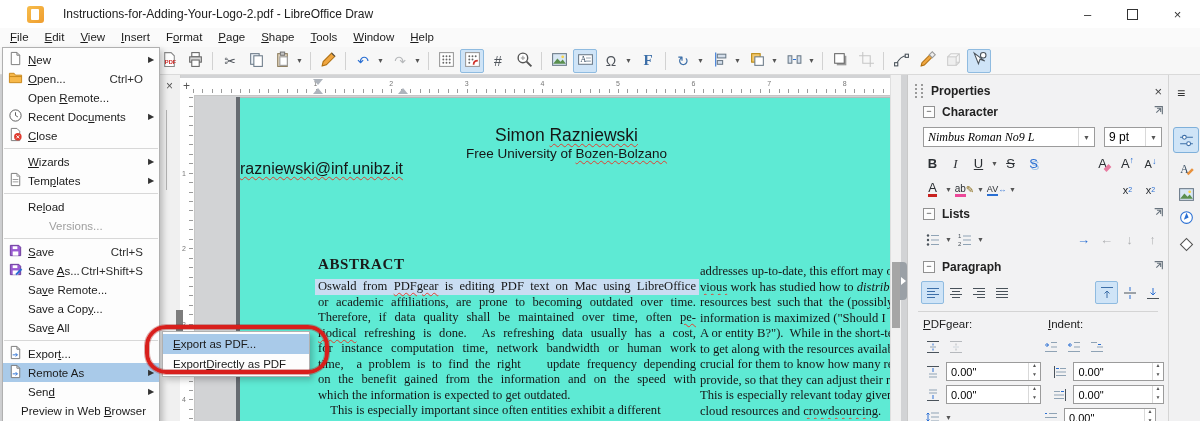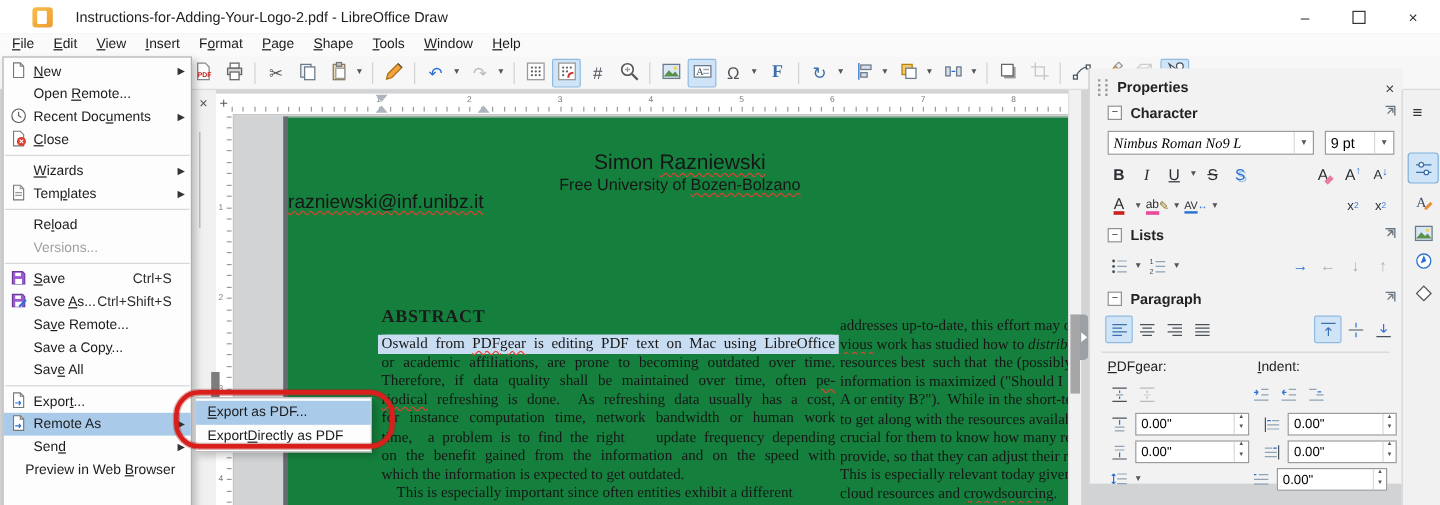--- a/index.html
+++ b/index.html
@@ -36,40 +36,40 @@
   .htick{position:absolute;bottom:2px;width:1px;height:4px;background:#9a9a9a;}
   .hnum{position:absolute;top:2px;font-size:7px;color:#777;}
   .vtick{position:absolute;left:9px;width:4px;height:1px;background:#9a9a9a;}
   .vnum{position:absolute;left:2px;font-size:7px;color:#777;}
   #vruler{left:180px;top:95px;width:14px;height:326px;background:#ffffff;border-right:1px solid #c6c6c6;}
   #vruler-thumb{left:176px;top:310px;width:7px;height:24px;background:#7d7d7d;}
   .marker-down{position:absolute;top:1px;width:0;height:0;border-left:5px solid transparent;border-right:5px solid transparent;border-top:6px solid #aeb4bc;}
   .marker-up{position:absolute;bottom:1px;width:0;height:0;border-left:5px solid transparent;border-right:5px solid transparent;border-bottom:6px solid #aeb4bc;}
   
   #page-edge{left:236px;top:97px;width:4px;height:324px;background:#666b71;}
-  #page{left:240px;top:97px;width:653px;height:324px;background:#15803d;border-top:1px solid #b9b9b9;overflow:hidden;}
+  #page{left:240px;top:97px;width:653px;height:324px;background:#5eead4;border-top:1px solid #b9b9b9;overflow:hidden;}
   .docline{position:absolute;font-family:"Liberation Serif",serif;font-size:12.6px;color:#161616;white-space:pre;}
   .sp{text-decoration-line:underline;text-decoration-style:wavy;text-decoration-color:#e2402f;text-decoration-thickness:1px;text-underline-offset:2px;}
   .it{font-style:italic;}
   #author-name{left:0;top:27px;width:653px;text-align:center;font-family:"Liberation Sans",sans-serif;font-size:17.5px;}
   #author-affil{left:0;top:48px;width:653px;text-align:center;font-family:"Liberation Sans",sans-serif;font-size:13.5px;}
   #author-email{left:0;top:62px;width:653px;text-align:left;font-family:"Liberation Sans",sans-serif;font-size:16px;}
   #abstract-heading{left:78px;top:158px;font-family:"Liberation Serif",serif;font-weight:bold;font-size:15px;letter-spacing:.6px;}
   #leftcol{left:78px;top:181px;width:378px;}
   #leftcol .line{position:relative;width:378px;height:15.5px;font-family:"Liberation Serif",serif;font-size:12.6px;color:#161616;overflow:visible;}
   #leftcol .line.j{text-align:justify;text-align-last:justify;}
   #leftcol .line.hl{background:#c9ddf2;box-shadow:-3px 0 0 #c9ddf2, 3px 0 0 #c9ddf2;}
   #rightcol{left:460px;top:166px;width:235px;}
   #rightcol .line{position:relative;width:235px;height:15.5px;font-family:"Liberation Serif",serif;font-size:12.6px;color:#161616;white-space:pre;overflow:hidden;}
   
   #vscroll{left:890px;top:75px;width:10px;height:346px;background:#f1f1f1;border-left:1px solid #dfdfdf;}
   #vscroll-thumb{left:1px;top:187px;width:8px;height:66px;background:#a6a6a6;position:absolute;}
   #sb-handle{left:900px;top:262px;width:7px;height:38px;background:#9aa0a6;border-radius:0 4px 4px 0;}
   #sb-handle:before{content:"";position:absolute;left:1px;top:15px;border-left:5px solid #fff;border-top:4px solid transparent;border-bottom:4px solid transparent;}
-  #sidebar{left:907px;top:57px;width:261px;height:346px;background:#f2f2f3;border-left:1px solid #c9c9c9;font-size:12px;}
+  #sidebar{left:907px;top:75px;width:261px;height:346px;background:#f2f2f3;border-left:1px solid #c9c9c9;font-size:12px;}
   .sb{position:absolute;}
   .sb-title{font-weight:bold;font-size:12px;color:#222;}
   .grip{width:4px;height:14px;border-left:2px dotted #9a9a9a;border-right:2px dotted #9a9a9a;}
   .sb-close{color:#444;font-size:13px;}
   .cbox{width:10px;height:10px;border:1px solid #919191;background:#fdfdfd;font-size:9px;line-height:8px;text-align:center;color:#333;}
   .dlaunch svg{width:11px;height:11px;}
   .combo{background:#fff;border:1px solid #9b9b9b;display:flex;align-items:center;height:20px;box-sizing:border-box;}
   .combo input{border:0;outline:0;flex:1;min-width:0;height:16px;font-size:12px;padding:0 4px;background:transparent;}
   .combo .dd{width:15px;height:18px;display:flex;align-items:center;justify-content:center;font-size:7px;color:#555;border-left:1px solid #d9d9d9;}
   #font-name-input{font-family:"Liberation Serif",serif;font-style:italic;}
@@ -88,21 +88,21 @@
   .sepline{border-top:1px solid #d4d4d4;}
   #tabstrip{left:1168px;top:75px;width:32px;height:346px;background:#f1f1f2;border-left:1px solid #d4d4d4;}
   .tab{position:absolute;left:4px;width:24px;height:24px;display:flex;align-items:center;justify-content:center;border:1px solid transparent;border-radius:3px;}
   .tab svg{width:17px;height:17px;}
   .tab.active{background:#cfe4f7;border-color:#7fb0da;}
   #sb-hamburger{position:absolute;left:8px;top:10px;font-size:14px;color:#333;}
   
   #filemenu{left:2px;top:47px;width:158px;height:400px;background:#fdfdfd;border:1px solid #b0b0b0;box-shadow:3px 3px 6px rgba(0,0,0,.22);z-index:50;padding-top:2px;box-sizing:border-box;}
   .mrow{height:19px;display:flex;align-items:center;font-size:11.5px;}
   .mrow.hl{background:#a9cae9;}
-  .mrow.dis{color:#9f9f9f;}
+  .mrow.dis{color:#9f9f9f;padding-left:21px;}
   .micon{width:25px;display:flex;align-items:center;justify-content:center;}
   .micon svg{width:15px;height:15px;}
   .mlabel{flex:1;white-space:nowrap;}
   .mshort{padding-right:5px;color:#2e2e2e;white-space:nowrap;}
   .marrow{width:11px;font-size:8px;color:#333;}
   .msep{border-top:1px solid #d8d8d8;margin:3px 1px;}
   
   #submenu{left:162px;top:331px;width:148px;background:#fdfdfd;border:1px solid #b0b0b0;box-shadow:3px 3px 6px rgba(0,0,0,.22);z-index:51;padding:2px 0;box-sizing:border-box;}
   .smrow{height:20px;display:flex;align-items:center;padding-left:10px;font-size:11.5px;white-space:nowrap;}
   .smrow.hl{background:#a9cae9;}
@@ -802,20 +802,31 @@
         <span><svg viewBox="0 0 16 16">
             <path d="M3.5 1.5h6l3 3v10h-9z" fill="#fff" stroke="#777"></path>
             <path d="M9.5 1.5v3h3" fill="none" stroke="#777"></path>
           </svg></span>
       </span>
       <span class="mlabel"><u>N</u>ew</span>
       <span class="mshort"></span>
       <span class="marrow">▶</span>
     </div>
     <div class="mrow">
+      <span class="micon">
+        <span><svg viewBox="0 0 16 16">
+            <path d="M1.5 3.5h5l1.5 2h6.5v8h-13z" fill="#f7b84a" stroke="#c8861b"></path>
+            <path d="M1.5 7h13" stroke="#c8861b"></path>
+          </svg></span>
+      </span>
+      <span class="mlabel"><u>O</u>pen...</span>
+      <span class="mshort">Ctrl+O</span>
+      <span class="marrow"></span>
+    </div>
+    <div class="mrow">
       <span class="micon"></span>
       <span class="mlabel">Open <u>R</u>emote...</span>
       <span class="mshort"></span>
       <span class="marrow"></span>
     </div>
     <div class="mrow">
       <span class="micon">
         <span><svg viewBox="0 0 16 16">
             <circle cx="8" cy="8" r="6" fill="#fff" stroke="#555"></circle>
             <path d="M8 4.5V8l2.5 1.5" stroke="#555" fill="none"></path>

